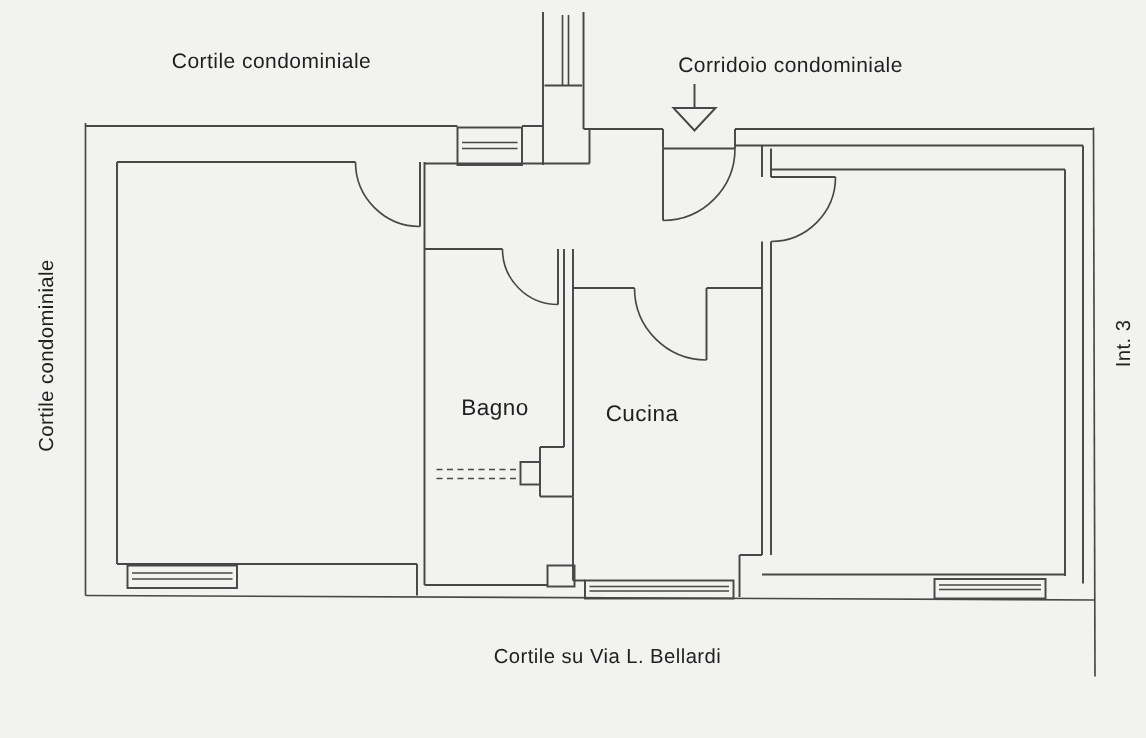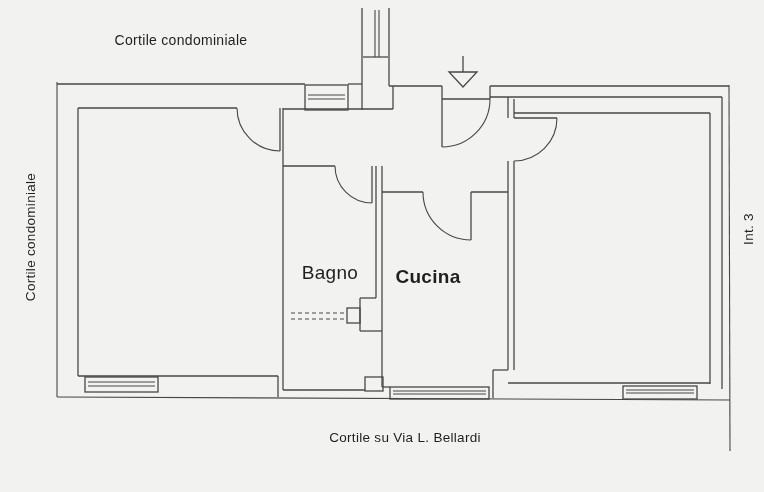--- a/index.html
+++ b/index.html
@@ -21,21 +21,21 @@
   }
   .plan-svg .thin{stroke-width:1.1;}
   .plan-svg .dashed{stroke-dasharray:4 3;}
   .lbl{
     position:absolute;color:var(--text);white-space:nowrap;
     transform:translate(-50%,-50%);letter-spacing:.3px;line-height:1;
   }
   .lbl.v{transform:translate(-50%,-50%) rotate(-90deg);}
   .s13{font-size:13.5px;}
   .s14{font-size:14px;}
-  .s15{font-size:19px;}
+  .s15{font-size:15px;}
 </style>
 </head>
 <body>
 
 <div class="canvas">
 
   <svg class="plan-svg" width="764" height="492" viewBox="0 0 764 492">
 
     <g>
       <line class="thin" x1="57" y1="82" x2="57" y2="397"></line>
@@ -153,23 +153,24 @@
     </g>
 
     <g>
       <line x1="463" y1="56" x2="463" y2="72"></line>
       <polygon points="449,72 477,72 463,87"></polygon>
     </g>
   </svg>
 
   <div class="lbl s14" style="left:181px;top:40px;">Cortile condominiale</div>
 
+  <div class="lbl s14" style="left:527px;top:43px;">Corridoio condominiale</div>
 
   <div class="lbl v s13" style="left:31px;top:237px;">Cortile condominiale</div>
 
   <div class="lbl v s13" style="left:749px;top:229px;">Int. 3</div>
 
   <div class="lbl s15" style="left:330px;top:272px;">Bagno</div>
 
-  <div class="lbl s15" style="left:428px;top:276px;font-weight:bold;">Cucina</div>
+  <div class="lbl s15" style="left:428px;top:276px;">Cucina</div>
 
   <div class="lbl s13" style="left:405px;top:438px;">Cortile su Via L. Bellardi</div>
 </div>
 
 </body></html>

